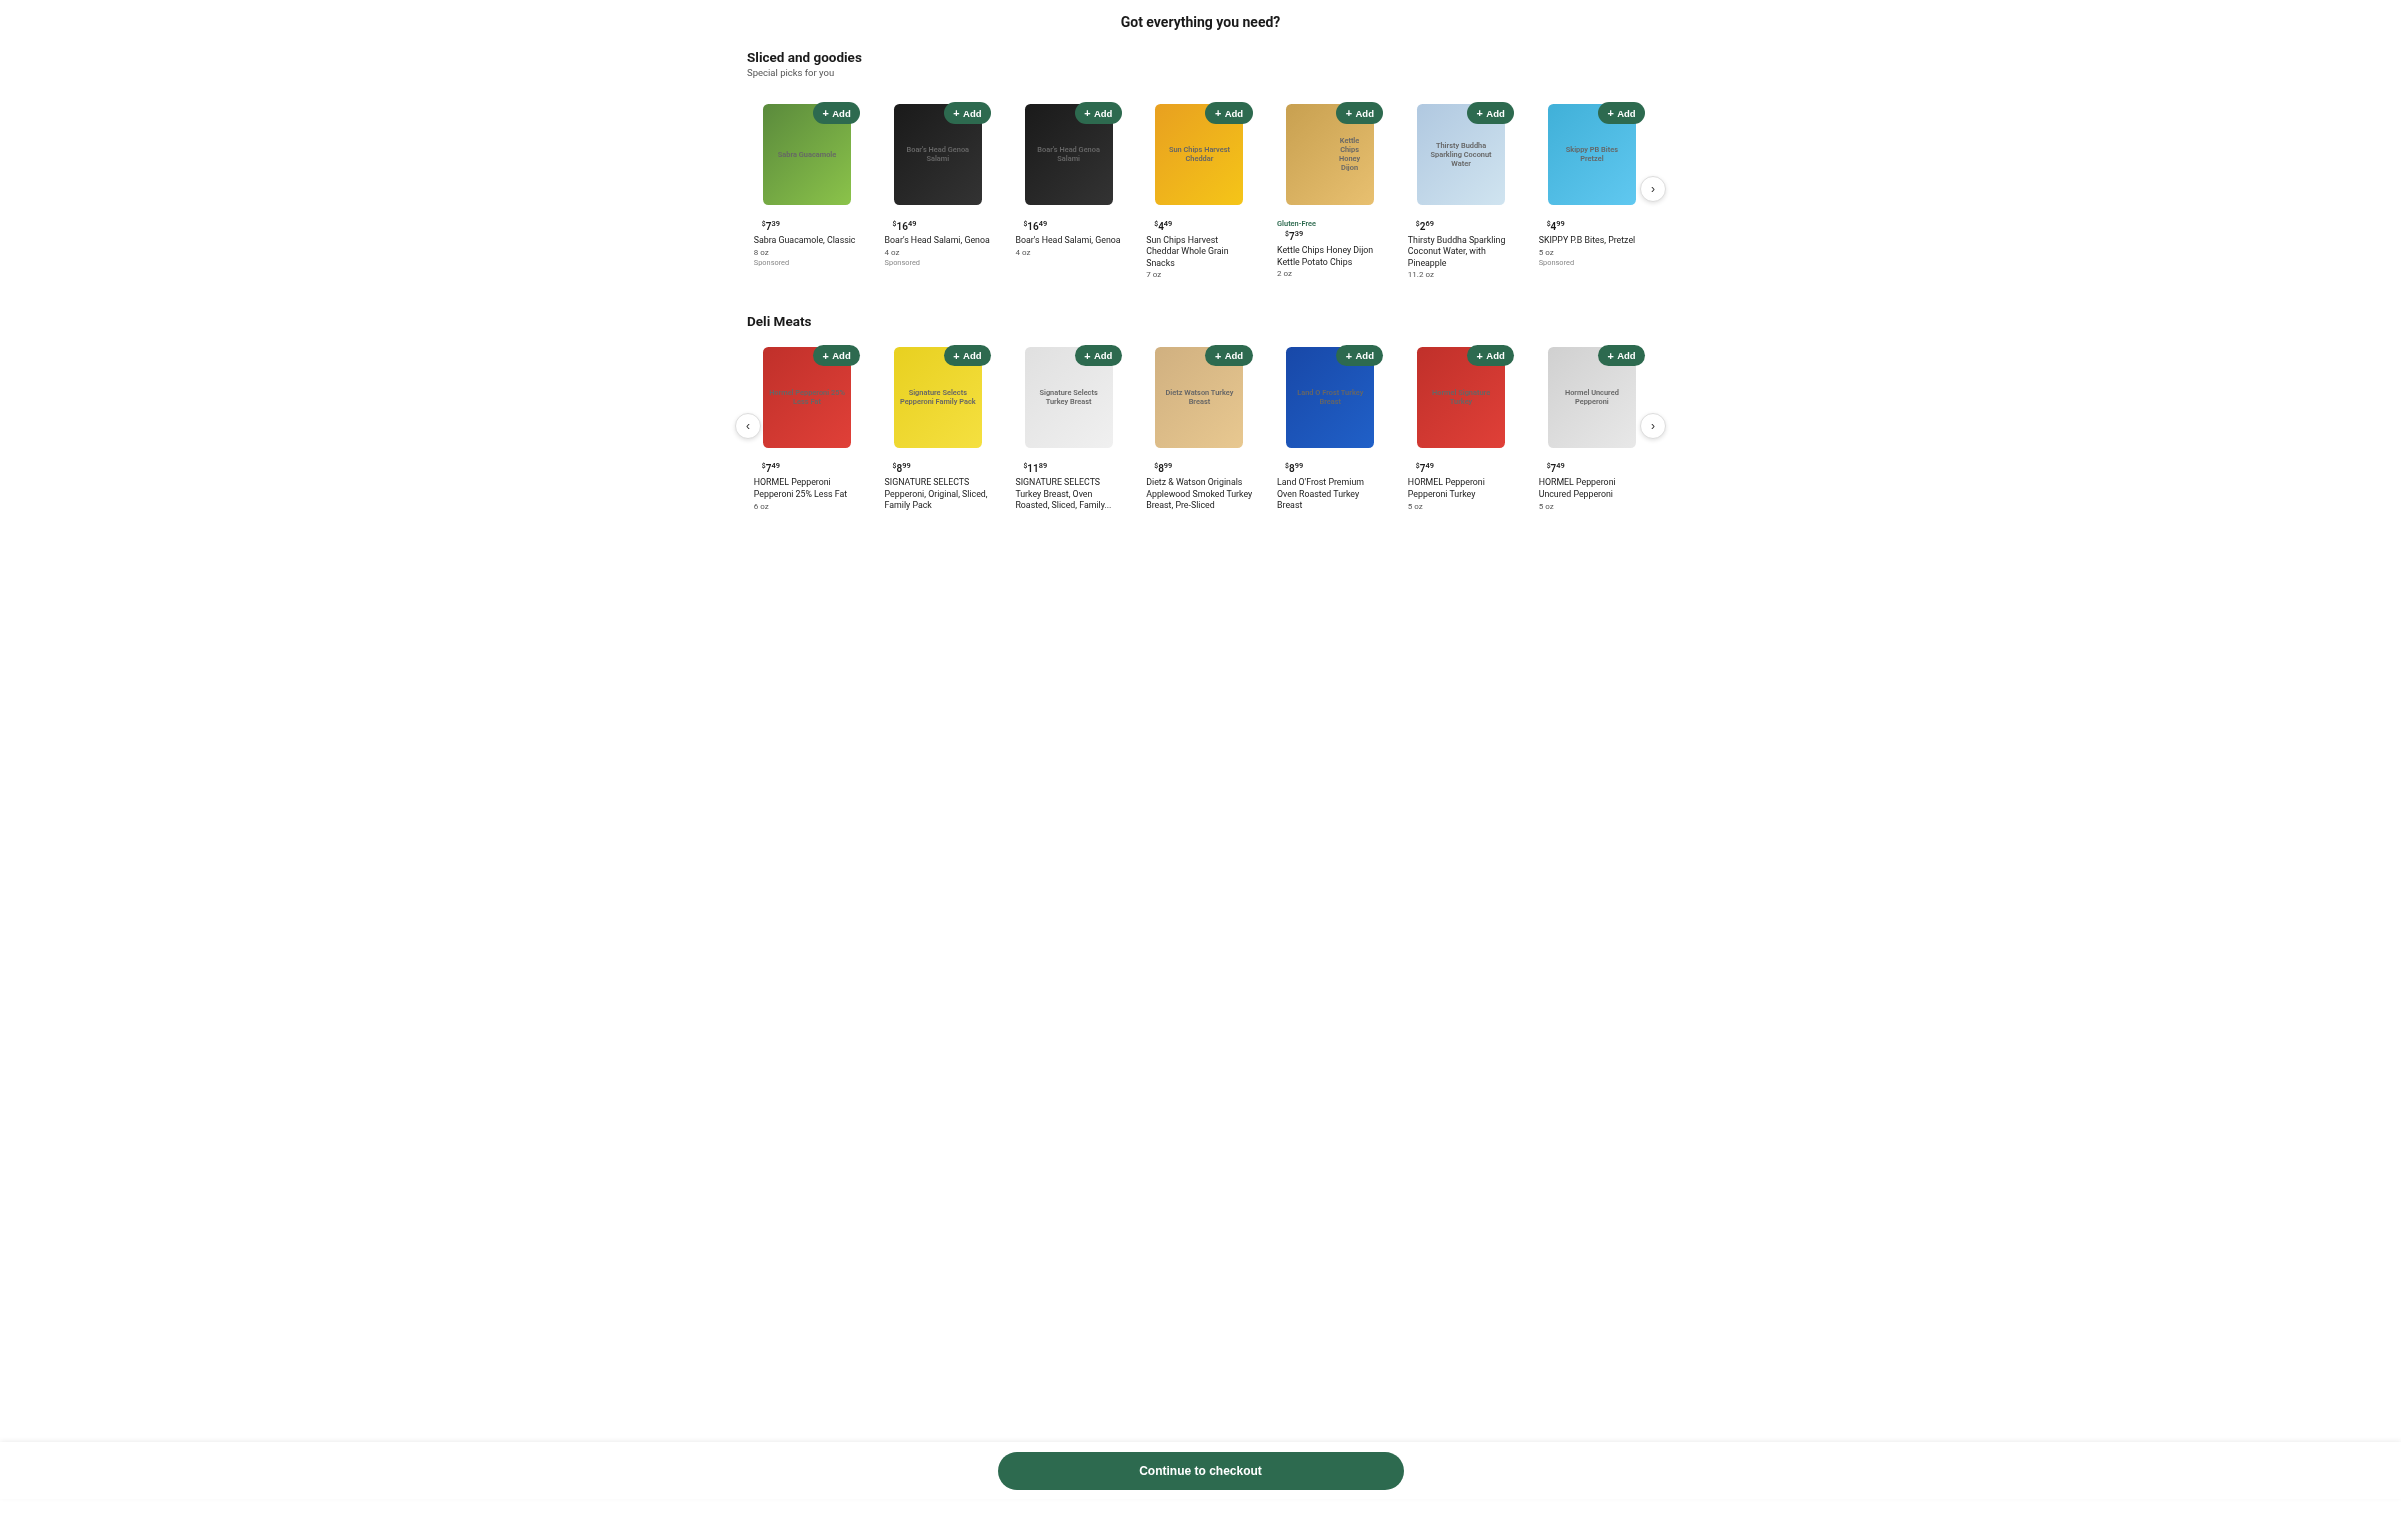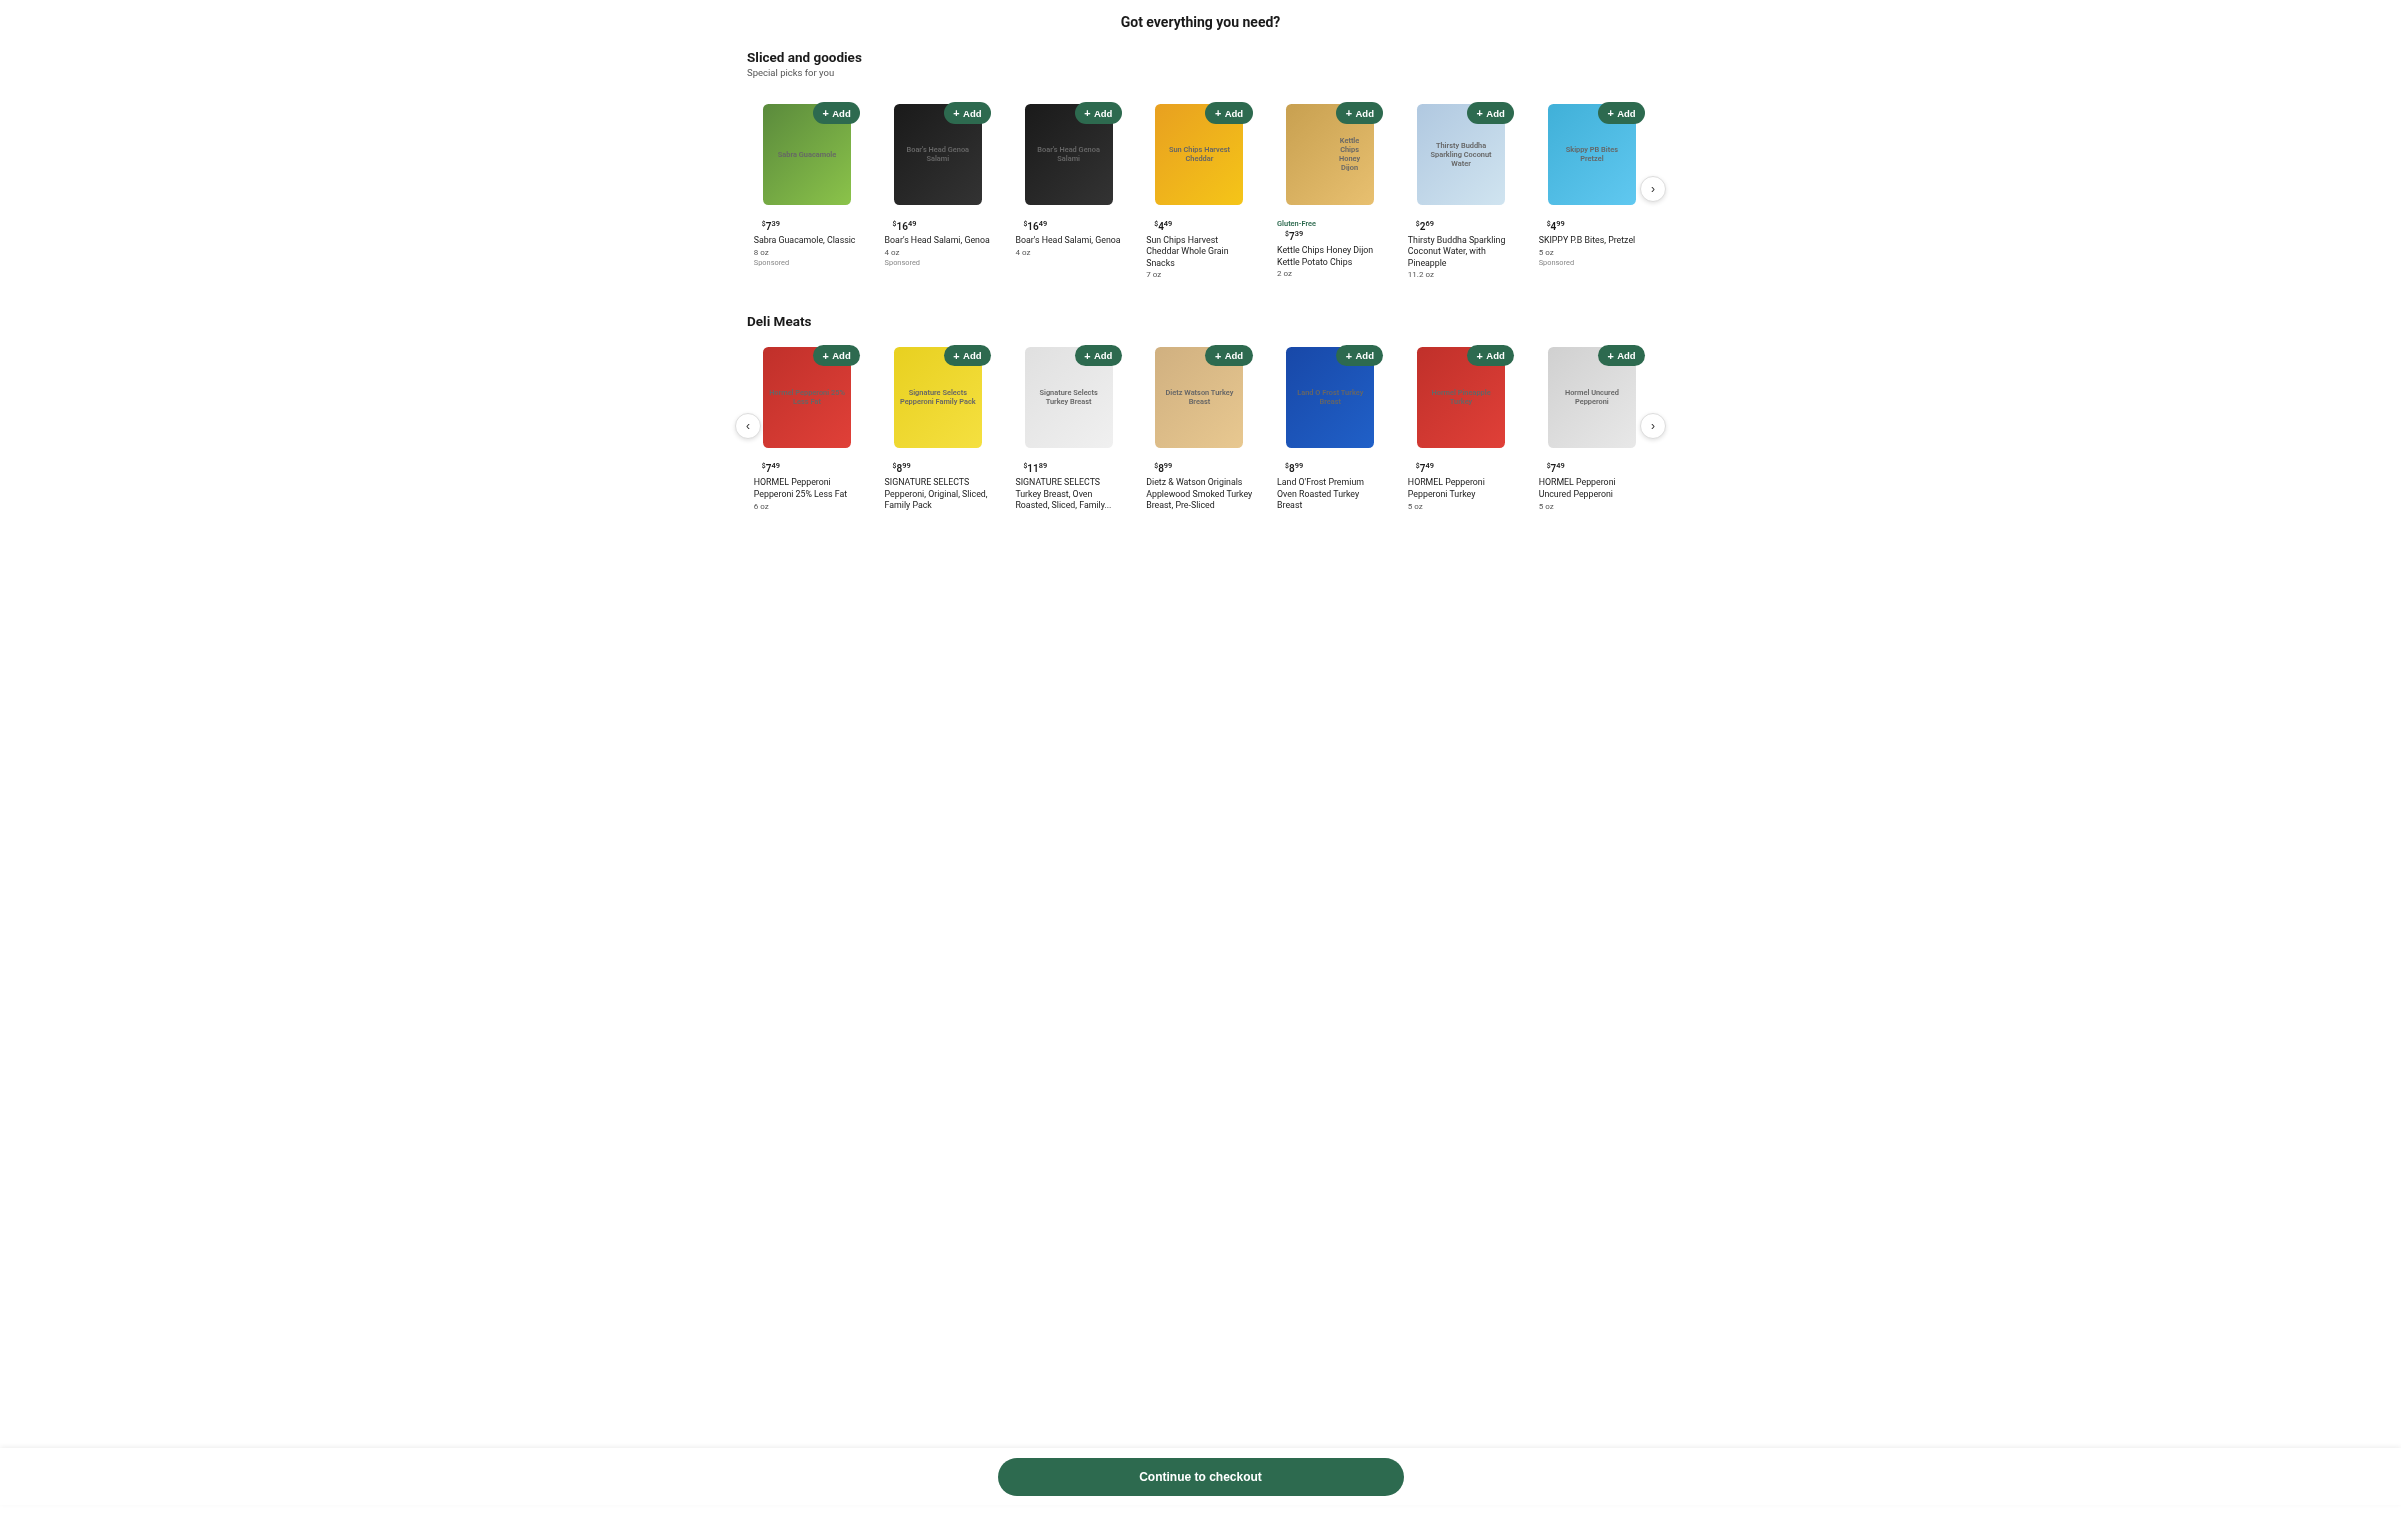--- a/index.html
+++ b/index.html
@@ -130,21 +130,21 @@
       justify-content: center;
       font-size: 12px;
       color: #333;
       z-index: 10;
       box-shadow: 0 1.4px 4px rgba(0,0,0,0.12);
     }
     .nav-arrow.left { left: -12px; }
     .nav-arrow.right { right: -12px; }
     .checkout-bar {
       position: fixed;
-      bottom: 10px;
+      bottom: 16px;
       left: 0;
       right: 0;
       background: #fff;
       padding: 9.5px 13.5px;
       display: flex;
       justify-content: center;
       box-shadow: 0 -1.4px 5.4px rgba(0,0,0,0.08);
     }
     .checkout-btn {
       background: #2d6a4f;
@@ -336,21 +336,21 @@
             <button class="add-btn">
               <span class="plus-icon">+</span>
               <span>Add</span>
             </button>
           </div>
           <div class="price"><sup>$</sup>8<span class="cents">99</span></div>
           <div class="product-name">Land O'Frost Premium Oven Roasted Turkey Breast</div>
         </div>
         <div class="product-card">
           <div class="product-image-wrap">
-            <div class="product-image-placeholder img-hormel2">Hormel Pineapple Turkey</div>
+            <div class="product-image-placeholder img-hormel2">Hormel Signature Turkey</div>
             <button class="add-btn">
               <span class="plus-icon">+</span>
               <span>Add</span>
             </button>
           </div>
           <div class="price"><sup>$</sup>7<span class="cents">49</span></div>
           <div class="product-name">HORMEL Pepperoni Pepperoni Turkey</div>
           <div class="product-size">5 oz</div>
         </div>
         <div class="product-card">

